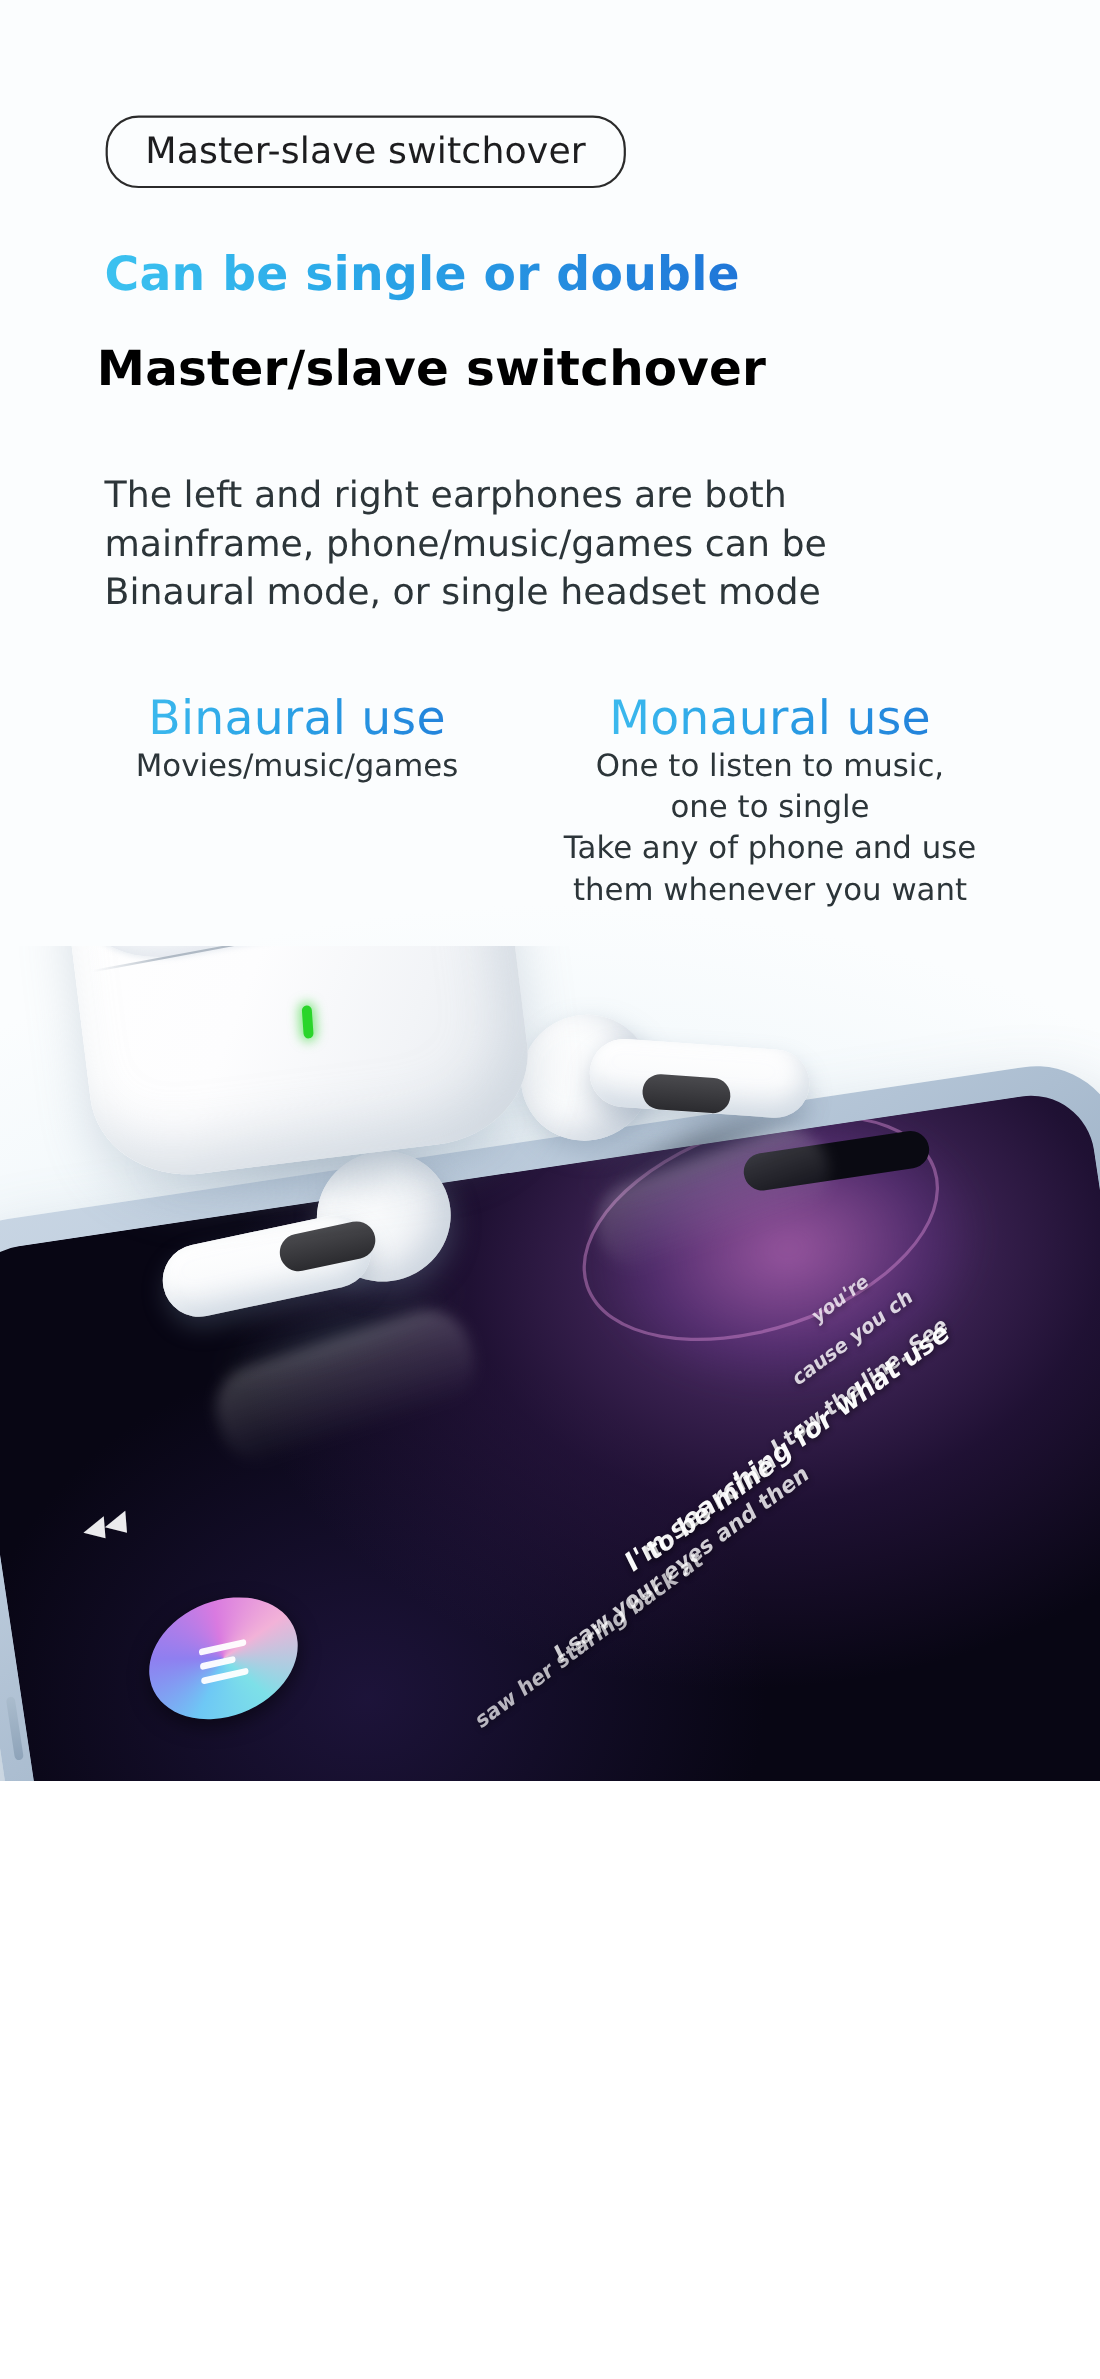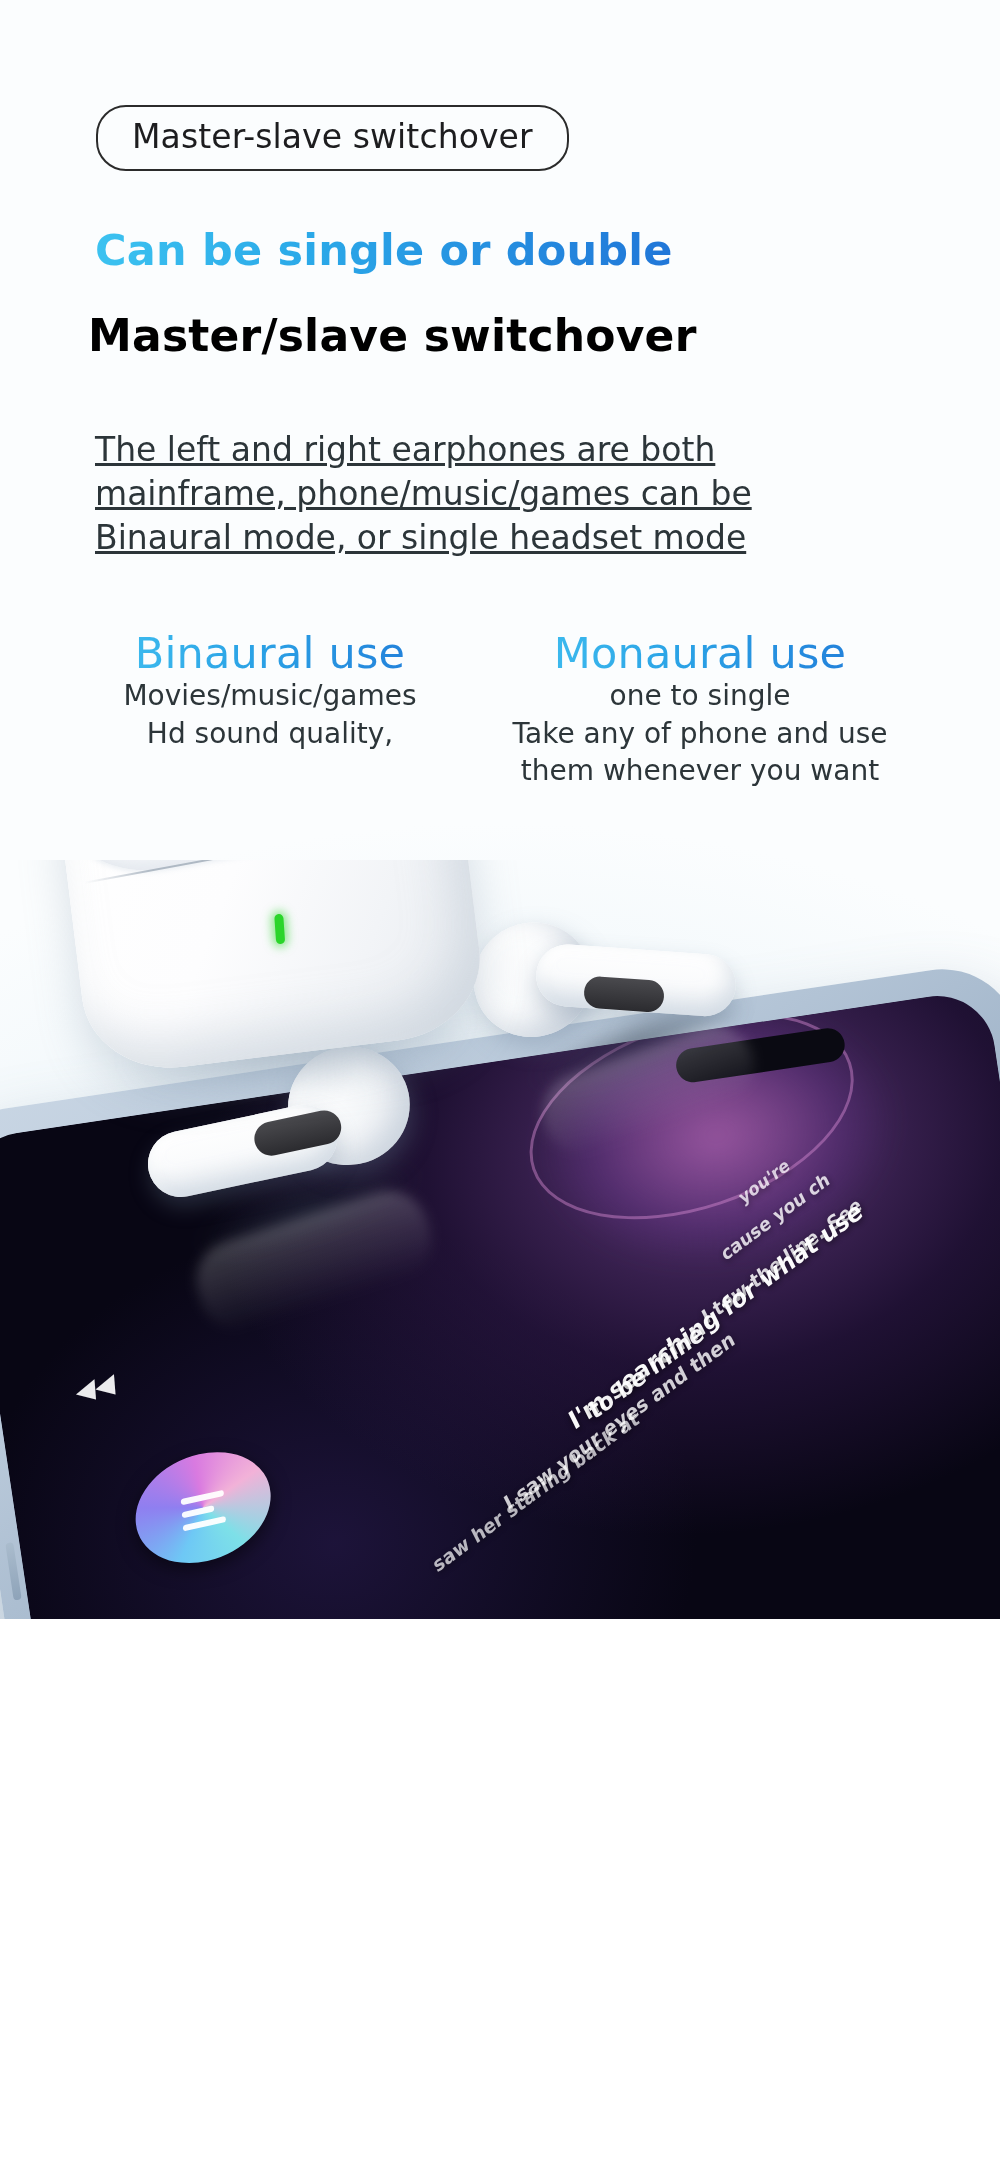--- a/index.html
+++ b/index.html
@@ -42,21 +42,21 @@
   }
 
   .headline{
     position:absolute;left:88px;top:310px;
     font-size:44px;font-weight:bold;color:#000000;
     letter-spacing:.2px;white-space:nowrap;text-align:right;
   }
 
   .body-copy{
     position:absolute;left:95px;top:428px;width:640px;
-    font-size:33px;line-height:1.33;color:#2c3539;font-weight:400;text-decoration:underline;
+    font-size:33px;line-height:1.33;color:#2c3539;font-weight:400;
   }
   .body-copy span{display:block;white-space:nowrap;}
 
   
   .cols{position:absolute;left:60px;top:630px;width:880px;display:flex;}
   .col{width:420px;text-align:center;}
   .col.right{width:440px;}
   .col-title{
     font-size:43px;font-weight:400;letter-spacing:.2px;
     background:linear-gradient(90deg,#45c6f2 0%,#2ba3e6 45%,#1f74d6 100%);
@@ -260,27 +260,27 @@
       <span>mainframe, phone/music/games can be</span>
       <span>Binaural mode, or single headset mode</span>
     </div>
 
     <div class="cols">
 
       <div class="col">
         <div class="col-title">Binaural use</div>
         <div class="col-lines">
           <span>Movies/music/games</span>
-          <span>Hd sound quality,</span>
         </div>
       </div>
 
       <div class="col right">
         <div class="col-title">Monaural use</div>
         <div class="col-lines">
+          <span>One to listen to music,</span>
           <span>one to single</span>
           <span>Take any of phone and use</span>
           <span>them whenever you want</span>
         </div>
       </div>
 
     </div>
   </div>
 
   <div class="scene">

